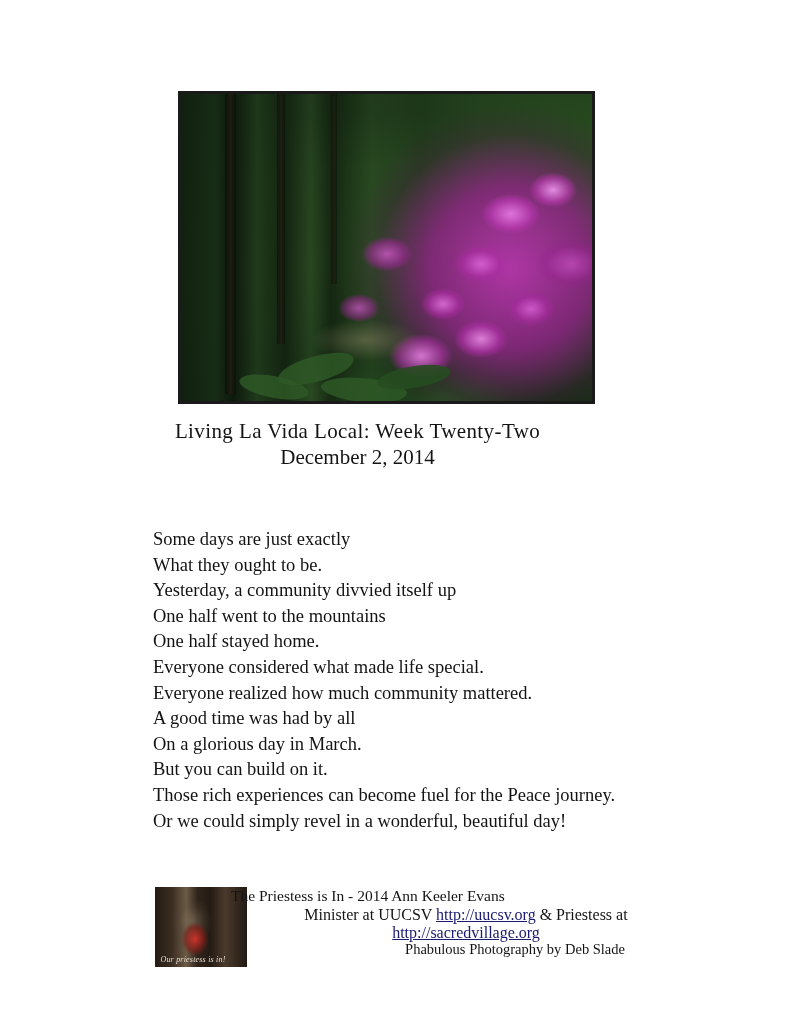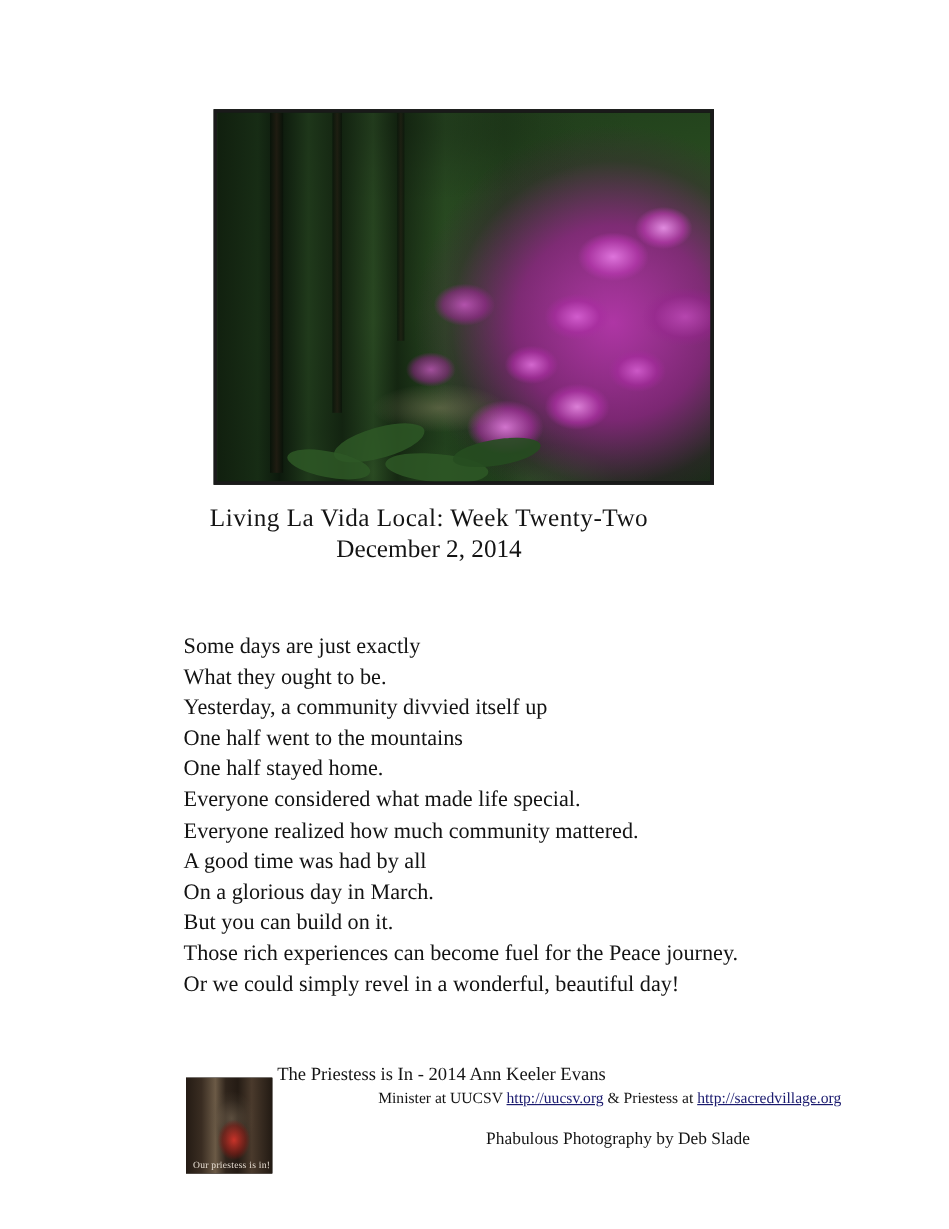--- a/index.html
+++ b/index.html
@@ -119,25 +119,26 @@
   .footer {
     position: absolute;
     left: 0;
     top: 886px;
     width: 791px;
     height: 100px;
   }
   .footer-thumb {
     position: absolute;
     left: 155px;
-    top: 12px;
-    width: 72px;
+    top: 1px;
+    width: 92px;
     height: 80px;
     overflow: hidden;
     background: #1a1410;
+    font-style: italic;
   }
   .footer-thumb-art {
     position: absolute;
     left: 0; top: 0; right: 0; bottom: 0;
     background:
       radial-gradient(ellipse 16px 20px at 40px 52px, rgba(208,52,42,0.95) 0%, rgba(130,28,22,0.6) 60%, rgba(60,20,16,0) 85%),
       radial-gradient(ellipse 22px 26px at 38px 34px, rgba(150,132,108,0.45) 0%, rgba(90,78,62,0.2) 60%, rgba(40,32,26,0) 88%),
       linear-gradient(90deg, #241b14 0%, #3a2d22 18%, #6b5a46 34%, #30251c 46%, #241b14 60%, #4a3a2c 76%, #221a13 100%),
       linear-gradient(#1c1510, #2a201a);
   }
@@ -158,23 +159,23 @@
     top: 0px;
     width: 470px;
   }
   .footer-line1 {
     font-size: 15.5px;
     color: #141414;
     text-align: left;
     line-height: 20px;
   }
   .footer-line2 {
-    font-size: 13px;
-    color: #141414;
-    text-align: right;
+    font-size: 16px;
+    color: #141414;
+    text-align: center;
     line-height: 18px;
   }
   .footer-line2 a {
     color: #1a1a6e;
     text-decoration: underline;
   }
   .footer-credit {
     position: absolute;
     left: 0;
     top: 941px;

